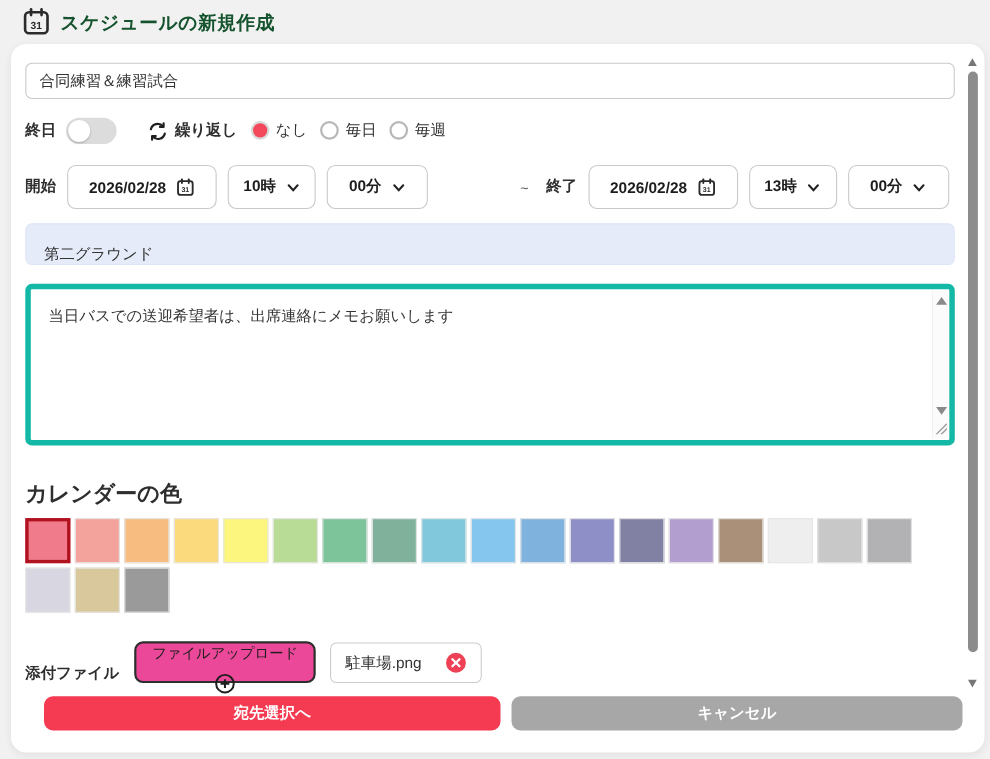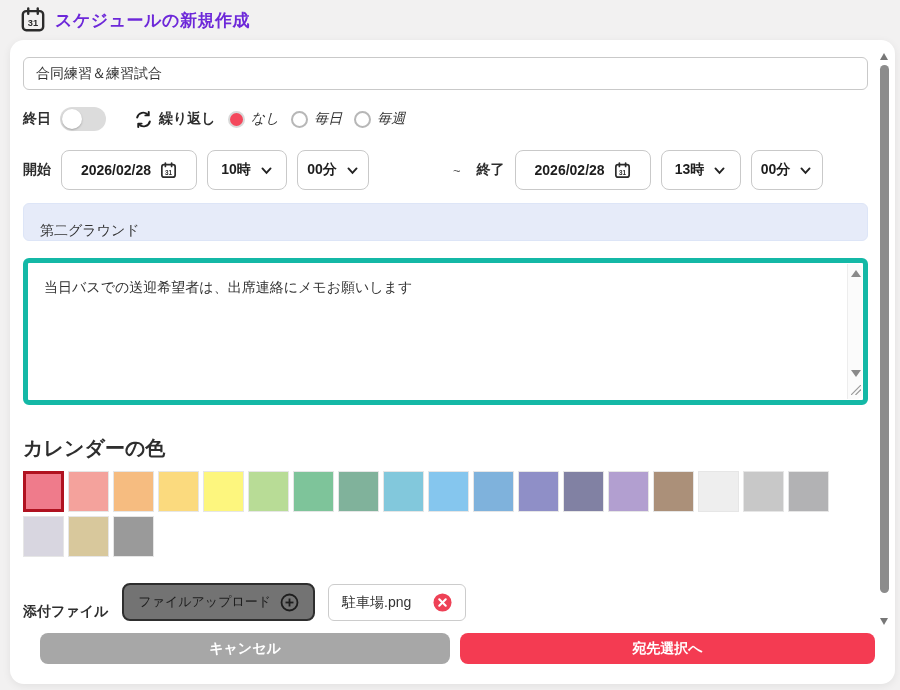--- a/index.html
+++ b/index.html
@@ -4,50 +4,50 @@
 <style>
   * { box-sizing: border-box; }
   html,body { margin:0; padding:0; }
   body {
     width:900px; height:690px; overflow:hidden;
     background:#f2f1f1;
     font-family:"Liberation Sans","DejaVu Sans",sans-serif;
     color:#333; font-size:14px;
   }
   .header { display:flex; align-items:center; gap:9px; padding:9px 0 0 20px; height:31px; }
-  .header-title { font-size:17px; font-weight:bold; color:#6d28d9; letter-spacing:.5px; }
+  .header-title { font-size:17px; font-weight:bold; color:#14532d; letter-spacing:.5px; }
   .modal {
     position:absolute; left:10px; top:40px; width:885px; height:644px;
     background:#fff; border-radius:14px; box-shadow:0 2px 8px rgba(0,0,0,.07);
     padding:17px 0 20px 13px; display:flex; flex-direction:column;
   }
 
   .title-input {
     width:845px; height:33px; border:1px solid #c9c9c9; border-radius:6px;
     padding:0 12px; font-size:14px; color:#333; outline:none; margin-bottom:17px;
     font-family:inherit;
   }
 
   .row-flags { display:flex; align-items:center; height:24px; margin-bottom:19px; }
   .lbl-b { font-weight:bold; font-size:14px; color:#2e2e2e; }
   .toggle { width:46px; height:24px; border-radius:12px; background:#dcdcdc; position:relative; margin-left:9px; cursor:pointer; }
   .toggle .knob { position:absolute; left:2px; top:2px; width:20px; height:20px; border-radius:50%; background:#fff; box-shadow:0 1px 2px rgba(0,0,0,.25); }
   .repeat-icon { margin-left:28px; margin-right:6px; display:flex; }
-  .radio-opt { display:flex; align-items:flex-end; gap:6px; margin-left:12px; cursor:pointer;font-style:italic; }
+  .radio-opt { display:flex; align-items:flex-start; gap:6px; margin-left:12px; cursor:pointer; }
   .radio { width:17px; height:17px; border-radius:50%; border:2px solid #b7b7b7; background:#fff; }
   .radio.on { background:#f4485c; border:2px solid #d9d9d9; }
   .radio-lbl { font-size:14px; color:#333; }
 
   .row-dt { display:flex; align-items:center; height:40px; margin-bottom:13px; }
   .box { border:1px solid #c9c9c9; border-radius:8px; height:40px; background:#fff;
          display:flex; align-items:center; justify-content:center; gap:9px;
          font-weight:bold; font-size:14px; color:#1d1d1d; cursor:pointer; }
   .box-date { width:136px; margin-left:10px; }
   .box-hour { width:80px; margin-left:10px; }
-  .box-min  { width:72px; margin-left:10px; }
+  .box-min  { width:92px; margin-left:10px; }
   .tilde { margin-left:84px; margin-right:16px; color:#555; font-size:13px; }
 
   .location {
     width:845px; height:38px; background:#e6ebf9; border:1px solid #dde5f7; border-radius:6px;
     display:flex; align-items:flex-end; padding:0 16px; margin-bottom:17px; color:#333;
   }
 
   .memo { position:relative; width:845px; height:147px; border:5px solid #14b8a6; border-radius:6px;
           margin-bottom:30px; background:#fff; }
   .memo-text { padding:14px 34px 0 16px; line-height:1.5; color:#333; }
@@ -58,23 +58,23 @@
   .tri-down { position:absolute; bottom:22px; left:2.5px; width:0; height:0;
             border-left:5px solid transparent; border-right:5px solid transparent; border-top:7px solid #8a8a8a; }
   .resize-h { position:absolute; bottom:2px; right:2px; }
 
   .color-label { font-weight:bold; font-size:20px; color:#2e2e2e; margin-bottom:9px; }
   .swatches { width:810px; display:flex; flex-wrap:wrap; gap:4px; margin-bottom:26px; }
   .swatch { width:41px; height:41px; border:1px solid #e6e6e6; cursor:pointer; }
   .swatch.selected { border-width:3px; }
 
   .row-attach { display:flex; align-items:flex-end; margin-bottom:0; height:38px; }
-  .upload-btn { height:38px; margin-left:14px; padding:0 14px; background:#737373;
+  .upload-btn { height:38px; margin-left:14px; padding:0 14px; background:#ec4899;
                 border:2px solid #2e2e2e; border-radius:8px; display:flex; align-items:center; gap:9px;
-                font-size:13px; color:#1d1d1d; cursor:pointer; }
+                font-size:13px; color:#1d1d1d; cursor:pointer;flex-direction:column; }
   .file-chip { height:37px; margin-left:13px; padding:0 13px; background:#fff;
                border:1px solid #ccc; border-radius:6px; display:flex; align-items:center; gap:22px;
                font-size:14px; color:#333; }
   .remove-btn { display:flex; cursor:pointer; }
 
   .row-actions { display:flex; gap:10px; margin-top:auto; margin-left:17px; }
   .btn { height:31px; border:none; border-radius:8px; color:#fff; font-weight:bold; font-size:14px;
          display:flex; align-items:center; justify-content:center; cursor:pointer; font-family:inherit; }
   .btn-cancel { width:410px; background:#a7a7a7; }
   .btn-submit { width:415px; background:#f43b52; }
@@ -254,22 +254,22 @@
         <svg width="19" height="19" viewBox="0 0 20 20">
             <circle cx="10" cy="10" r="9.5" fill="#ee4156"></circle>
             <line x1="6.6" y1="6.6" x2="13.4" y2="13.4" stroke="#fff" stroke-width="2.2" stroke-linecap="round"></line>
             <line x1="13.4" y1="6.6" x2="6.6" y2="13.4" stroke="#fff" stroke-width="2.2" stroke-linecap="round"></line>
           </svg>
       </span>
     </div>
   </div>
 
   <div class="row-actions">
+    <button class="btn btn-submit">宛先選択へ</button>
     <button class="btn btn-cancel">キャンセル</button>
-    <button class="btn btn-submit">宛先選択へ</button>
   </div>
 
   <div class="scrollbar">
     <div class="sb-up"></div>
     <div class="sb-thumb"></div>
     <div class="sb-down"></div>
   </div>
 </div>
 
 </body></html>

